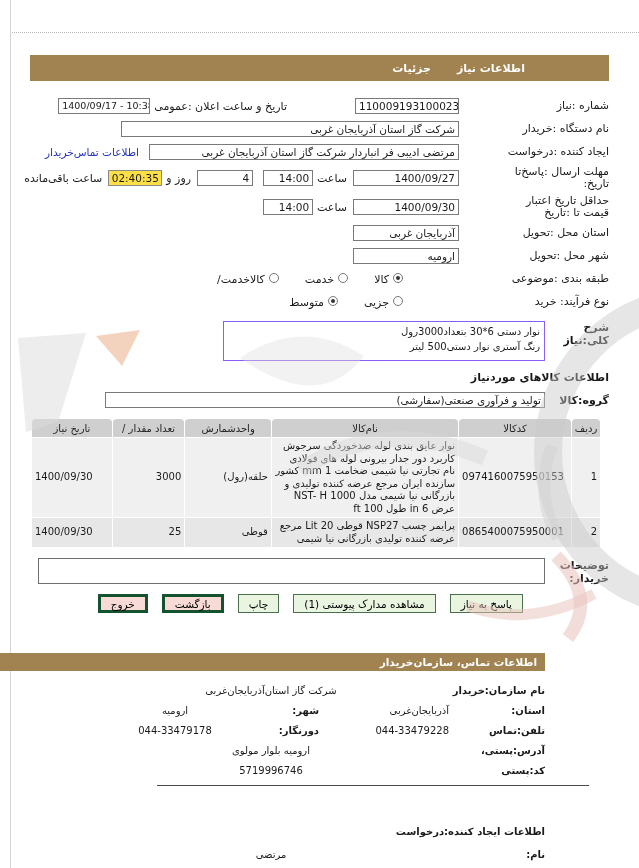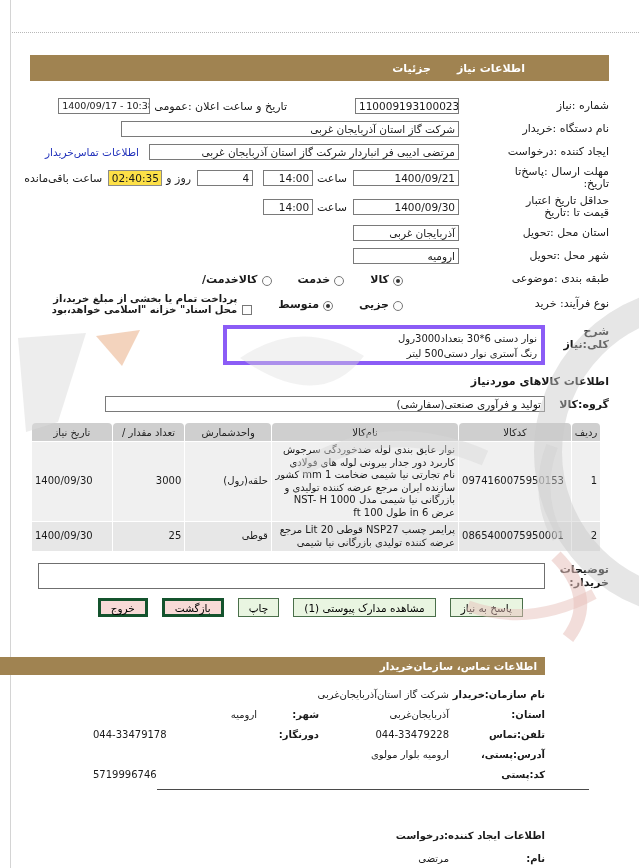--- a/index.html
+++ b/index.html
@@ -17,52 +17,52 @@
   .frow { display: flex; align-items: center; margin-bottom: 5px; min-height: 18px; }
   .lab { width: 150px; flex: none; line-height: 12px; }
   .inp { border: 1px solid #7a7a7a; background: #fff; height: 16px; line-height: 14px; font-size: 10.5px; padding: 0 3px; text-align: right; white-space: nowrap; overflow: hidden; flex: none; }
   .num { direction: ltr; }
   .slab { margin: 0 6px 0 4px; flex: none; }
   .countdown { background: #fde047; border: 1px solid #8a8a8a; width: 54px; height: 16px; line-height: 14px; text-align: center; font-size: 10.5px; direction: ltr; flex: none; }
   .link { color: #2333bb; margin-right: 10px; font-size: 10.5px; cursor: pointer; }
   .radio { width: 10px; height: 10px; border: 1px solid #777; border-radius: 50%; display: inline-block; background: #fdfdfd; position: relative; flex: none; margin-left: 4px; }
   .radio.checked::after { content: ""; position: absolute; inset: 2px; border-radius: 50%; background: #333; }
   .cb { width: 10px; height: 10px; border: 1px solid #777; display: inline-block; background: #fdfdfd; flex: none; margin-left: 5px; }
-  .opt { display: flex; align-items: flex-end; margin-right: 26px; font-weight: bold; }
+  .opt { display: flex; align-items: flex-start; margin-right: 26px; }
   .small { font-size: 10px; }
 
   .descrow { display: flex; align-items: flex-start; margin: 10px 0 8px; }
   .blab { font-weight: bold; font-size: 11px; width: 64px; flex: none; line-height: 13px; }
-  .descbox { border: 4px solid #8b5cf6; width: 322px; height: 40px; font-size: 10px; padding: 2px 4px; line-height: 15px; }
+  .descbox { border: 1px solid #8b5cf6; width: 322px; height: 40px; font-size: 10px; padding: 2px 4px; line-height: 15px; }
   .sechead { font-weight: bold; font-size: 11px; margin: 10px 0 8px; }
   .grouprow { display: flex; align-items: center; margin-bottom: 10px; }
   .groupinp { width: 440px; }
 
   table.goods { border-collapse: separate; border-spacing: 1px; width: 570px; margin: 4px 8px 0 0; font-size: 10px; }
   table.goods th { background: #cfcfcf; color: #222; font-weight: normal; height: 18px; border-radius: 4px 4px 0 0; padding: 1px 2px; }
   table.goods td { vertical-align: middle; padding: 2px 3px; line-height: 12.5px; }
   tr.r1 td { background: #f0f0f0; }
   tr.r2 td { background: #e7e7e7; }
 
-  .notesrow { display: flex; align-items: center; margin-top: 10px; }
+  .notesrow { display: flex; align-items: flex-start; margin-top: 10px; }
   .noteslab { font-weight: bold; font-size: 11px; width: 64px; flex: none; line-height: 13px; padding-top: 1px; }
   .notesbox { border: 1px solid #6f6f6f; flex: 1; height: 26px; background: #fff; margin-left: 8px; }
 
   .btns { display: flex; align-items: center; gap: 14px; margin-top: 9px; padding-right: 86px; }
   .btn { font-family: "DejaVu Sans", sans-serif; font-size: 10.5px; height: 19px; padding: 0 10px; cursor: pointer; }
   .btn.green { background: #e9f5e1; border: 1px solid #4a6f4a; }
   .btn.pink { background: #f8dad7; border: 3px solid #14532d; }
 
   .bar2 { margin: 40px 64px 0 0; width: 548px; height: 18px; background: #a08351; color: #fff; font-size: 10.5px; font-weight: bold; line-height: 18px; padding-right: 8px; }
   .contact { margin: 14px 64px 0 0; width: 452px; font-size: 10px; }
   .crow { display: flex; margin-bottom: 9px; }
   .clab { width: 96px; flex: none; font-weight: bold; }
   .cval { width: 130px; flex: none; text-align: right; }
   .clab2 { width: 62px; flex: none; font-weight: bold; }
-  .cval2 { flex: 1; }
+  .cval2 { flex: 1; text-align: center; }
   .sep { border: none; border-top: 1px solid #4a4a4a; margin: 6px 20px 0 0; width: 432px; }
   .creator { margin: 18px 64px 0 0; width: 452px; font-size: 10px; }
   .creator .sechead2 { font-weight: bold; font-size: 10px; margin-bottom: 12px; margin-top: 40px; }
 </style>
 </head>
 <body>
 
 <div class="page">
 
   <svg class="wm" width="639" height="868" viewBox="0 0 639 868">
@@ -104,21 +104,21 @@
         <span class="lab">ایجاد کننده :درخواست</span>
         <span class="inp" style="width:310px">مرتضی ادیبی فر انباردار شرکت گاز استان آذربایجان غربی</span>
         <span class="link">اطلاعات تماس‌خریدار</span>
       </div>
 
       <div class="frow">
         <span class="lab">
           <span>مهلت ارسال :پاسخ‌تا</span><br>
           <span>تاریخ:</span>
         </span>
-        <span class="inp num" style="width:106px">1400/09/21</span>
+        <span class="inp num" style="width:106px">1400/09/27</span>
         <span class="slab">ساعت</span>
         <span class="inp num" style="width:50px">14:00</span>
         <span class="inp num" style="width:56px;margin-right:10px">4</span>
         <span class="slab">روز و</span>
         <span class="countdown">02:40:35</span>
         <span class="slab">ساعت باقی‌مانده</span>
       </div>
 
       <div class="frow">
         <span class="lab">
@@ -158,24 +158,20 @@
 
       <div class="frow">
         <span class="lab">نوع فرآیند: خرید</span>
         <span class="opt" style="margin-right:56px">
           <span class="radio"></span>
           <span>جزیی</span>
         </span>
         <span class="opt">
           <span class="radio checked"></span>
           <span>متوسط</span>
-        </span>
-        <span class="opt">
-          <span class="cb"></span>
-          <span class="small">پرداخت تمام یا بخشی از مبلغ خرید،از محل اسناد" خزانه "اسلامی خواهد،بود</span>
         </span>
       </div>
 
       <div class="descrow">
         <span class="blab">شرح کلی:نیاز</span>
         <span class="descbox">
           <span>نوار  دستی 6*30 بتعداد3000رول</span><br>
           <span>رنگ  آستری نوار  دستی500 لیتر</span>
         </span>
       </div>

